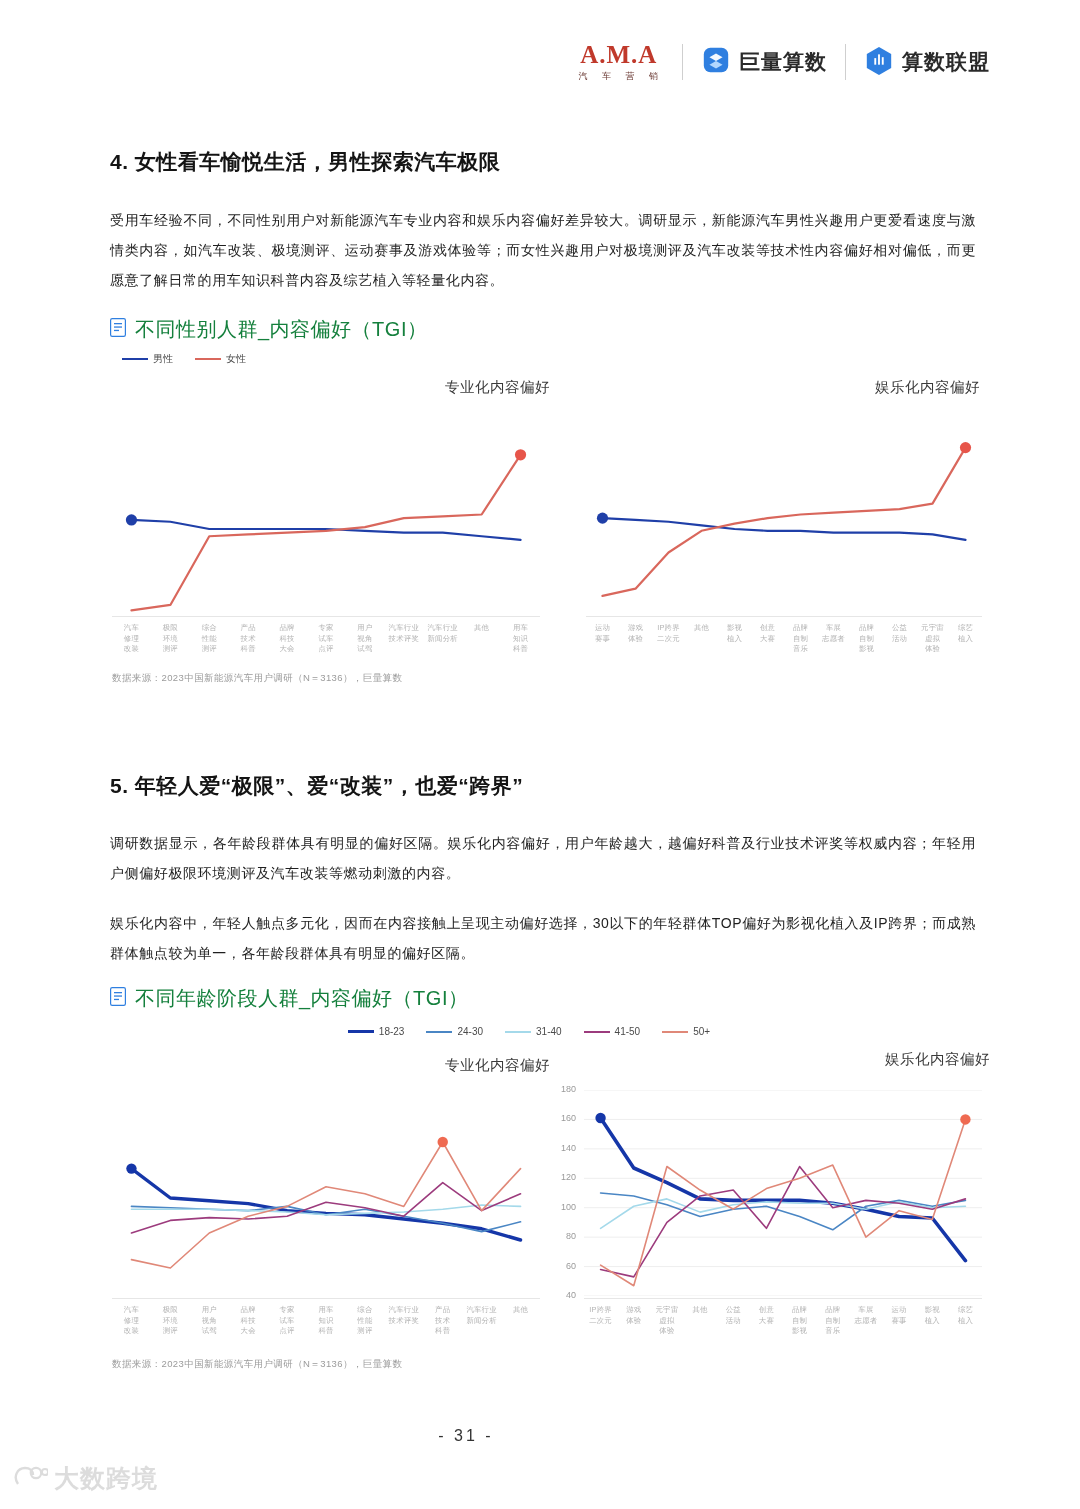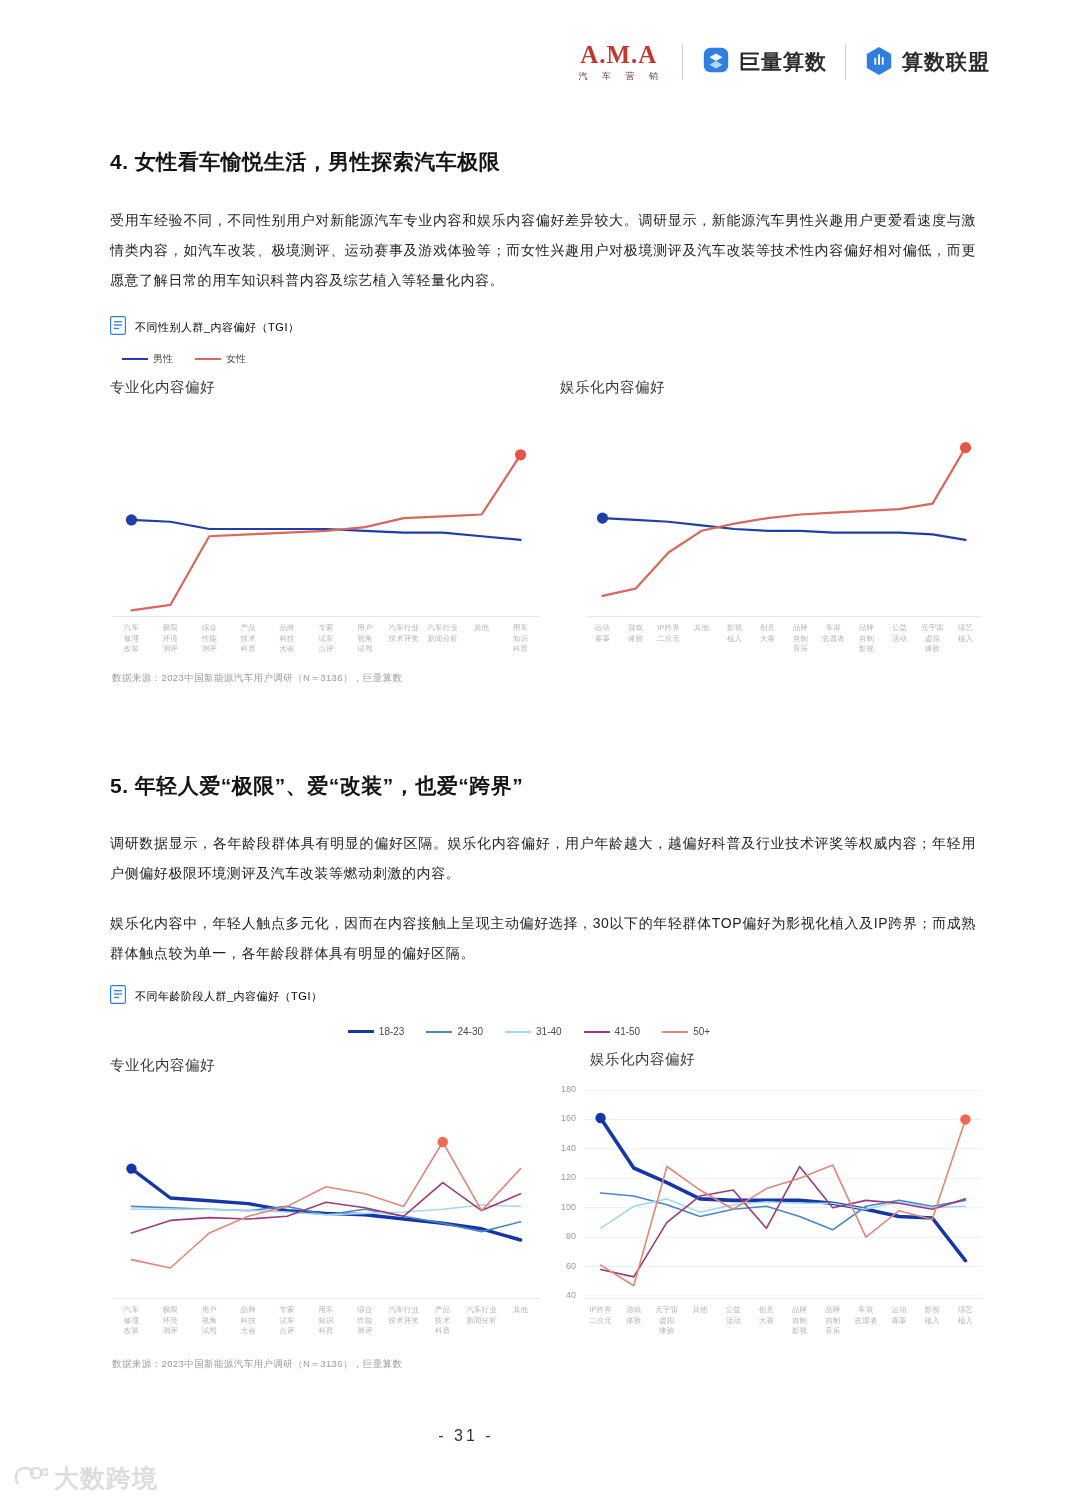--- a/index.html
+++ b/index.html
@@ -67,34 +67,34 @@
     line-height: 30px;
     letter-spacing: 0.6px;
     color: #1f1f1f;
     text-align: justify;
   }
 
   
   .chart-head { display: flex; align-items: center; gap: 9px; }
   .doc-icon { width: 16px; height: 19px; flex: none; }
   .chart-head-label {
-    font-size: 11px;
-    color: #000000;
+    font-size: 20px;
+    color: #15803d;
     letter-spacing: 0.5px;
   }
 
   .legend-row { display: flex; align-items: center; }
   .legend-item { display: flex; align-items: center; gap: 5px; margin-right: 22px; }
   .legend-line { width: 26px; height: 0; border-top-style: solid; }
   .legend-label { font-size: 10px; color: #4a4a4a; }
 
   .sub-title {
     font-size: 14.5px;
     color: #3a3a3a;
-    text-align: left;
+    text-align: right;
     letter-spacing: 0.5px;
   }
 
   .axis-labels {
     display: flex;
     align-items: flex-start;
     border-top: 1px solid #e6e6e6;
     padding-top: 6px;
   }
   .axis-labels .tick {

